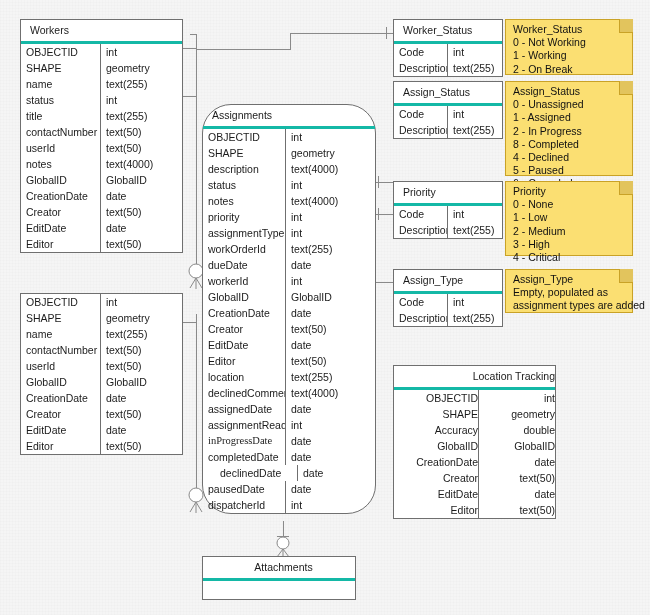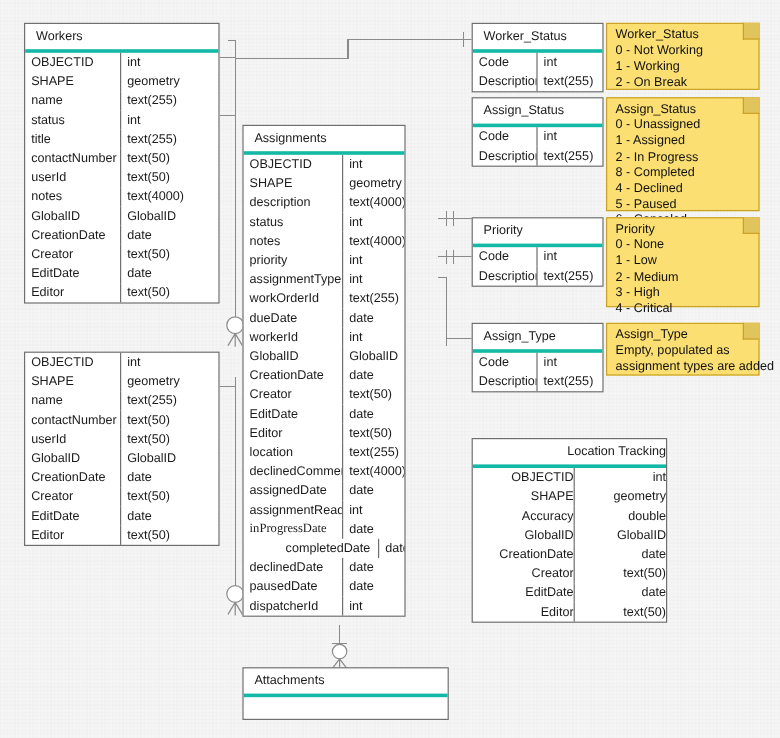--- a/index.html
+++ b/index.html
@@ -229,21 +229,21 @@
         <div class="row">
           <span class="fname" style="width: 80px;">EditDate</span>
           <span class="ftype">date</span>
         </div>
         <div class="row">
           <span class="fname" style="width: 80px;">Editor</span>
           <span class="ftype">text(50)</span>
         </div>
       </div>
     </div>
-    <div class="entity" style="left: 202px; top: 104px; width: 136px;">
+    <div class="entity" style="left: 202px; top: 104px; width: 174px; border-radius: 29px;">
       <div class="ttl">Assignments</div>
       <div class="rows">
         <div class="row">
           <span class="fname" style="width: 83px;">OBJECTID</span>
           <span class="ftype">int</span>
         </div>
         <div class="row">
           <span class="fname" style="width: 83px;">SHAPE</span>
           <span class="ftype">geometry</span>
         </div>
@@ -313,25 +313,25 @@
         </div>
         <div class="row">
           <span class="fname" style="width: 83px;">assignmentRead</span>
           <span class="ftype">int</span>
         </div>
         <div class="row">
           <span class="fname" style="width: 83px; font-family: Liberation Serif, serif;">inProgressDate</span>
           <span class="ftype">date</span>
         </div>
         <div class="row">
-          <span class="fname" style="width: 83px; margin-left: 30px;">completedDate</span>
-          <span class="ftype">date</span>
-        </div>
-        <div class="row">
-          <span class="fname" style="width: 83px;">declinedDate</span>
+          <span class="fname" style="width: 83px;">completedDate</span>
+          <span class="ftype">date</span>
+        </div>
+        <div class="row">
+          <span class="fname" style="width: 83px; margin-left: 12px;">declinedDate</span>
           <span class="ftype">date</span>
         </div>
         <div class="row">
           <span class="fname" style="width: 83px;">pausedDate</span>
           <span class="ftype">date</span>
         </div>
         <div class="row">
           <span class="fname" style="width: 83px;">dispatcherId</span>
           <span class="ftype">int</span>
         </div>
@@ -419,21 +419,21 @@
         <div class="row">
           <span class="fname" style="width: 85px;">EditDate</span>
           <span class="ftype">date</span>
         </div>
         <div class="row">
           <span class="fname" style="width: 85px;">Editor</span>
           <span class="ftype">text(50)</span>
         </div>
       </div>
     </div>
-    <div class="entity" style="left: 202px; top: 556px; width: 172px;">
+    <div class="entity" style="left: 202px; top: 556px; width: 154px; text-align: center;">
       <div class="ttl">Attachments</div>
       <div class="rows">
         <div class="row empty">
           <span class="fname" style="width: 163px;"></span>
           <span class="ftype"></span>
         </div>
       </div>
     </div>
   </div>
 

